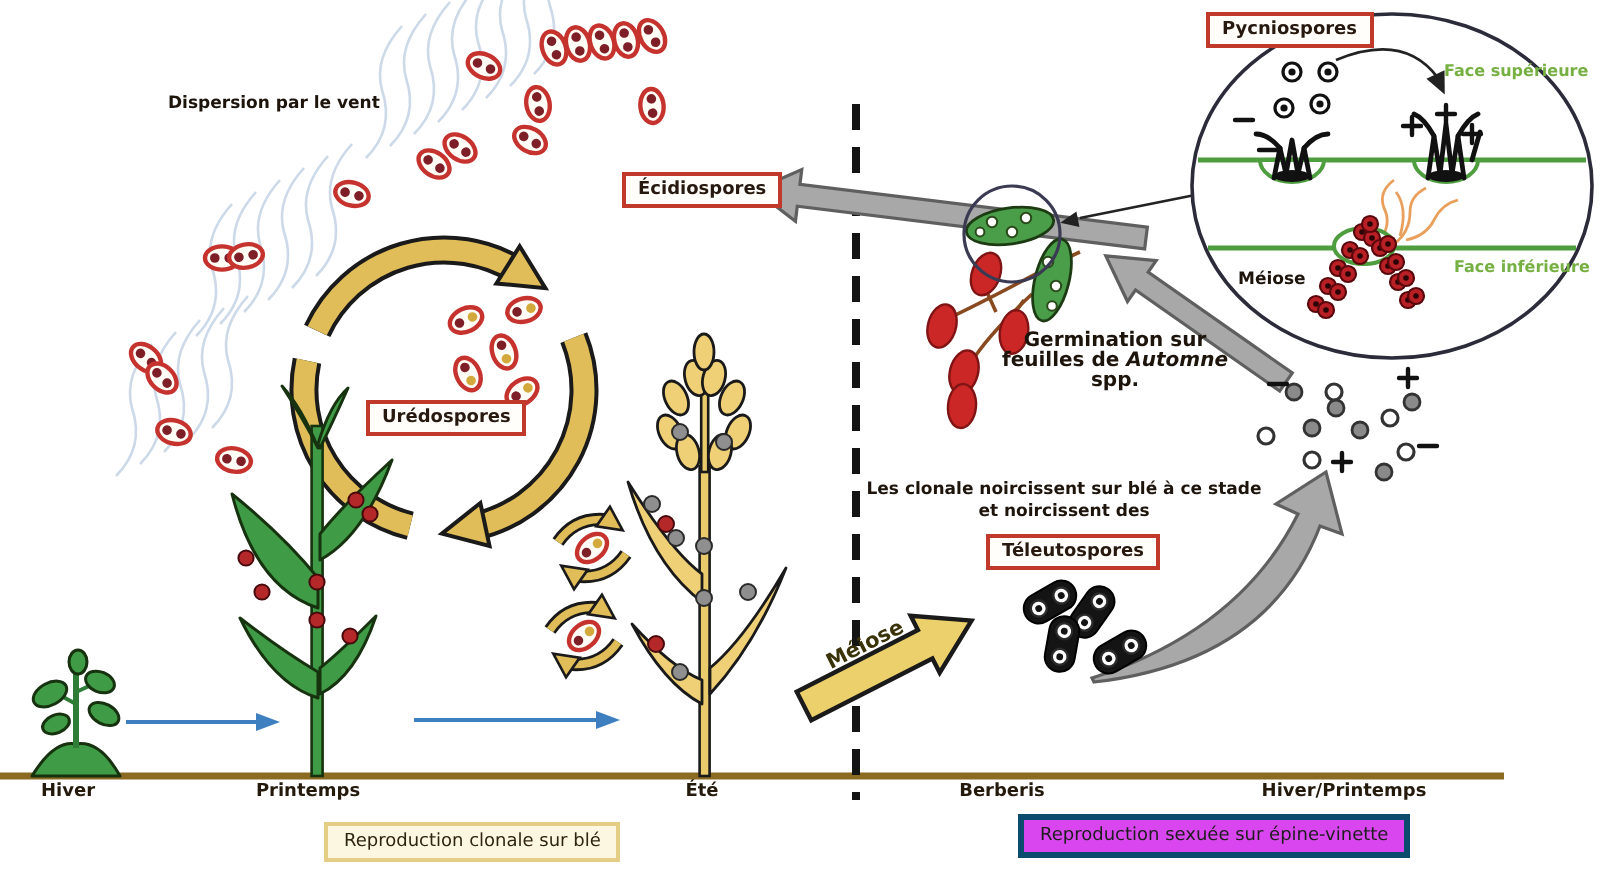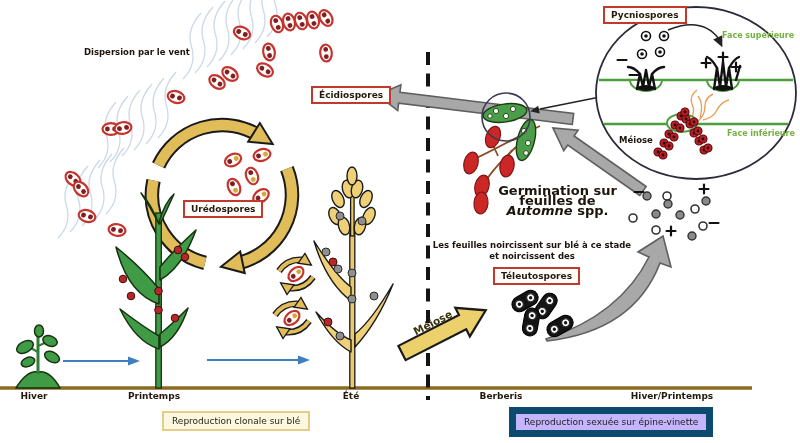--- a/index.html
+++ b/index.html
@@ -52,21 +52,21 @@
   .thin{stroke:#222;stroke-width:1.4;fill:none}
   .thinH{fill:#222}
   
   .lbl{position:absolute;color:#1d140c;font-weight:bold;white-space:nowrap}
   .spore-box{position:absolute;background:#fffefa;border:2px solid #c0392b;color:#27190f;
              font-weight:bold;font-size:9px;padding:2px 6px;white-space:nowrap}
   .green-lbl{position:absolute;color:#76b043;font-weight:bold;font-size:8px;line-height:9px;white-space:nowrap}
   .season{position:absolute;top:391px;color:#241a0c;font-weight:bold;font-size:9px;text-align:center;white-space:nowrap}
   .caption{position:absolute;font-weight:normal;font-size:9px;padding:3px 8px;white-space:nowrap}
   .caption.clonale{background:#fcf7e0;border:2px solid #e4cd85;color:#2e2410}
-  .caption.sexuee{background:#c4b5fd;border:7px solid #0c4a6e;color:#1d1d1d}
+  .caption.sexuee{background:#d946ef;border:3px solid #0c4a6e;color:#1d1d1d}
   .centered{text-align:center}
   .it{font-style:italic}
   .meiose{position:absolute;left:414px;top:326px;color:#3a3208;font-weight:bold;font-size:10.5px;
           transform:rotate(-27deg);transform-origin:0 50%;white-space:nowrap}
 </style>
 </head>
 <body>
 
 <div class="stage">
 
@@ -392,27 +392,27 @@
 
   <div class="spore-box" style="left:311px;top:86px">Écidiospores</div>
   <div class="spore-box" style="left:183px;top:200px">Urédospores</div>
   <div class="spore-box" style="left:493px;top:267px">Téleutospores</div>
   <div class="spore-box" style="left:603px;top:6px">Pycniospores</div>
 
   <div class="green-lbl" style="left:722px;top:31px;width:50px">Face supérieure</div>
   <div class="green-lbl" style="left:727px;top:129px;width:38px">Face inférieure</div>
   <div class="lbl" style="left:619px;top:135px;font-size:8.5px">Méiose</div>
 
-  <div class="lbl centered" style="left:495px;top:186px;width:125px;font-size:13px;line-height:10px;white-space:normal">
+  <div class="lbl centered" style="left:495px;top:166px;width:125px;font-size:10px;line-height:10px;white-space:normal">
     <span>Germination sur</span><br>
     <span>feuilles de </span><span class="it">Automne</span><span> spp.</span>
   </div>
 
   <div class="lbl centered" style="left:432px;top:240px;width:200px;font-size:8.5px;line-height:11px;white-space:normal">
-    <span>Les feuilles noircissent sur blé à ce stade</span><br>
+    <span>Les clonale noircissent sur blé à ce stade</span><br>
     <span>et noircissent des</span>
   </div>
 
   <div class="meiose">Méiose</div>
 
   <div class="season" style="left:14px;width:40px">Hiver</div>
   <div class="season" style="left:119px;width:70px">Printemps</div>
   <div class="season" style="left:331px;width:40px">Été</div>
   <div class="season" style="left:471px;width:60px">Berberis</div>
   <div class="season" style="left:627px;width:90px">Hiver/Printemps</div>

